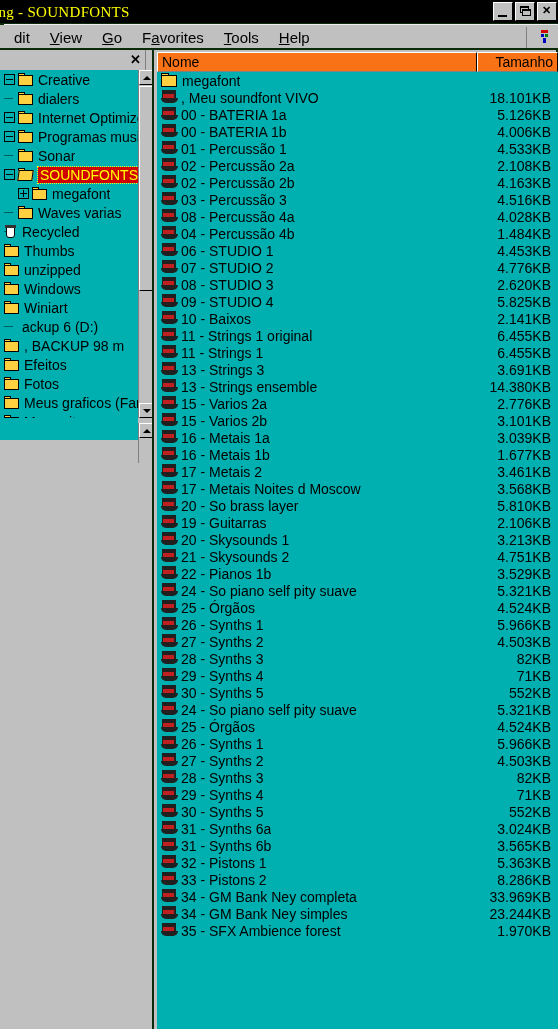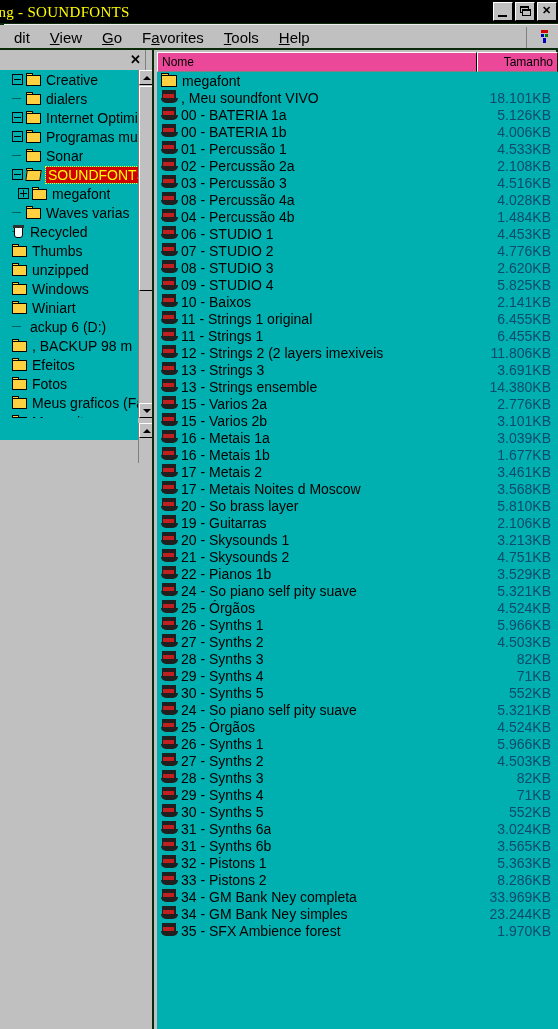--- a/index.html
+++ b/index.html
@@ -147,21 +147,21 @@
   }
   .tree-row {
     position: relative;
     height: 19px;
     display: flex;
     align-items: center;
     white-space: nowrap;
     font-size: 14px;
     color: #000;
   }
-  .tree-indent-0 { padding-left: 12px; }
+  .tree-indent-0 { padding-left: 4px; }
   .tree-indent-1 { padding-left: 18px; }
   .tw-expander {
     width: 11px; height: 11px;
     border: 1px solid #000;
     background: #00b0b0;
     box-sizing: border-box;
     position: relative;
     margin-right: 3px;
     flex: 0 0 auto;
   }
@@ -320,27 +320,27 @@
   
   .list-header {
     position: absolute;
     left: 157px; top: 52px;
     width: 401px; height: 20px;
     background: #c0c0c0;
     display: flex;
     box-sizing: border-box;
   }
   .col-head {
-    background: #ec4899;
+    background: #f97316;
     border-top: 1px solid #ffffff;
     border-left: 1px solid #ffffff;
     border-right: 1px solid #000000;
     border-bottom: 1px solid #808080;
     box-sizing: border-box;
-    font-size: 12px;
+    font-size: 14px;
     color: #000;
     display: flex;
     align-items: center;
     white-space: nowrap;
   }
   .col-name { width: 320px; padding-left: 4px; }
   .col-size { width: 81px; justify-content: flex-end; padding-right: 4px; }
 
   .list-body {
     position: absolute;
@@ -360,21 +360,21 @@
     font-size: 14px;
     color: #000;
     font-family: "Liberation Sans", sans-serif;
     white-space: nowrap;
     overflow: hidden;
   }
   .file-size {
     position: absolute;
     right: 7px;
     font-size: 14px;
-    color: #0c4a6e;
+    color: #000000;
     font-family: "Liberation Sans", sans-serif;
   }
   .sf-ico {
     width: 18px; height: 15px;
     flex: 0 0 auto;
     margin-left: 4px;
     margin-right: 2px;
     position: relative;
   }
   .sf-ico .sf-top {
@@ -722,20 +722,29 @@
         </span>
         <span class="file-name">02 - Percussão 2a</span>
         <span class="file-size">2.108KB</span>
       </div>
       <div class="file-row">
         <span class="sf-ico">
           <span class="sf-top"></span>
           <span class="sf-red"></span>
           <span class="sf-base"></span>
         </span>
+        <span class="file-name">02 - Percussão 2b</span>
+        <span class="file-size">4.163KB</span>
+      </div>
+      <div class="file-row">
+        <span class="sf-ico">
+          <span class="sf-top"></span>
+          <span class="sf-red"></span>
+          <span class="sf-base"></span>
+        </span>
         <span class="file-name">03 - Percussão 3</span>
         <span class="file-size">4.516KB</span>
       </div>
       <div class="file-row">
         <span class="sf-ico">
           <span class="sf-top"></span>
           <span class="sf-red"></span>
           <span class="sf-base"></span>
         </span>
         <span class="file-name">08 - Percussão 4a</span>
@@ -812,29 +821,20 @@
         </span>
         <span class="file-name">11 - Strings 1</span>
         <span class="file-size">6.455KB</span>
       </div>
       <div class="file-row">
         <span class="sf-ico">
           <span class="sf-top"></span>
           <span class="sf-red"></span>
           <span class="sf-base"></span>
         </span>
-        <span class="file-name">12 - Strings 2 (2 layers imexiveis</span>
-        <span class="file-size">11.806KB</span>
-      </div>
-      <div class="file-row">
-        <span class="sf-ico">
-          <span class="sf-top"></span>
-          <span class="sf-red"></span>
-          <span class="sf-base"></span>
-        </span>
         <span class="file-name">13 - Strings 3</span>
         <span class="file-size">3.691KB</span>
       </div>
       <div class="file-row">
         <span class="sf-ico">
           <span class="sf-top"></span>
           <span class="sf-red"></span>
           <span class="sf-base"></span>
         </span>
         <span class="file-name">13 - Strings ensemble</span>

